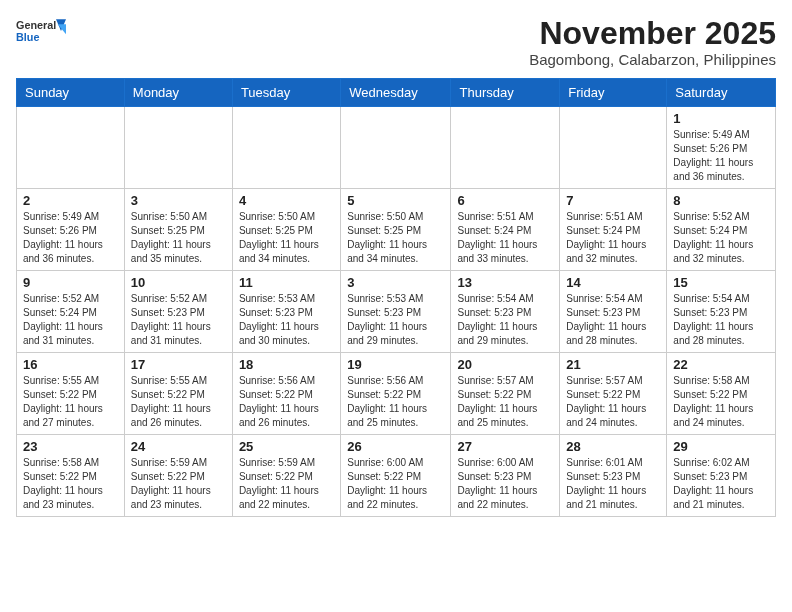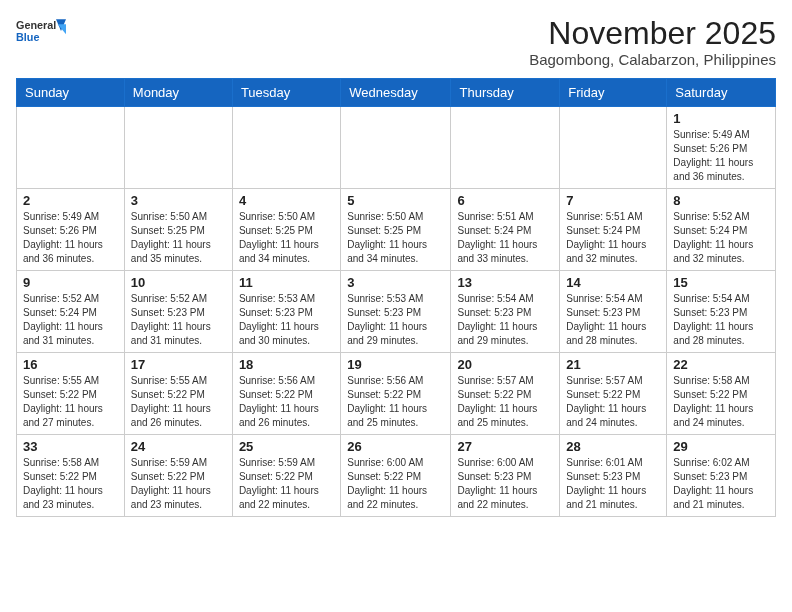--- a/index.html
+++ b/index.html
@@ -24,21 +24,21 @@
     .logo-icon {
       width: 50px;
       height: 30px;
       margin-bottom: 2px;
     }
     .title-area {
       text-align: right;
     }
     .month-title {
       font-size: 32px;
-      font-weight: normal;
+      font-weight: bold;
       color: #222;
       line-height: 1.1;
     }
     .subtitle {
       font-size: 15px;
       color: #444;
     }
     .calendar-table {
       width: 100%;
       border-collapse: collapse;
@@ -275,21 +275,21 @@
         <td>
           <span class="day-number">22</span>
           <div class="day-info">Sunrise: 5:58 AM
 Sunset: 5:22 PM
 Daylight: 11 hours
 and 24 minutes.</div>
         </td>
       </tr>
       <tr class="week-row">
         <td>
-          <span class="day-number">33</span>
+          <span class="day-number">23</span>
           <div class="day-info">Sunrise: 5:58 AM
 Sunset: 5:22 PM
 Daylight: 11 hours
 and 23 minutes.</div>
         </td>
         <td>
           <span class="day-number">24</span>
           <div class="day-info">Sunrise: 5:59 AM
 Sunset: 5:22 PM
 Daylight: 11 hours

